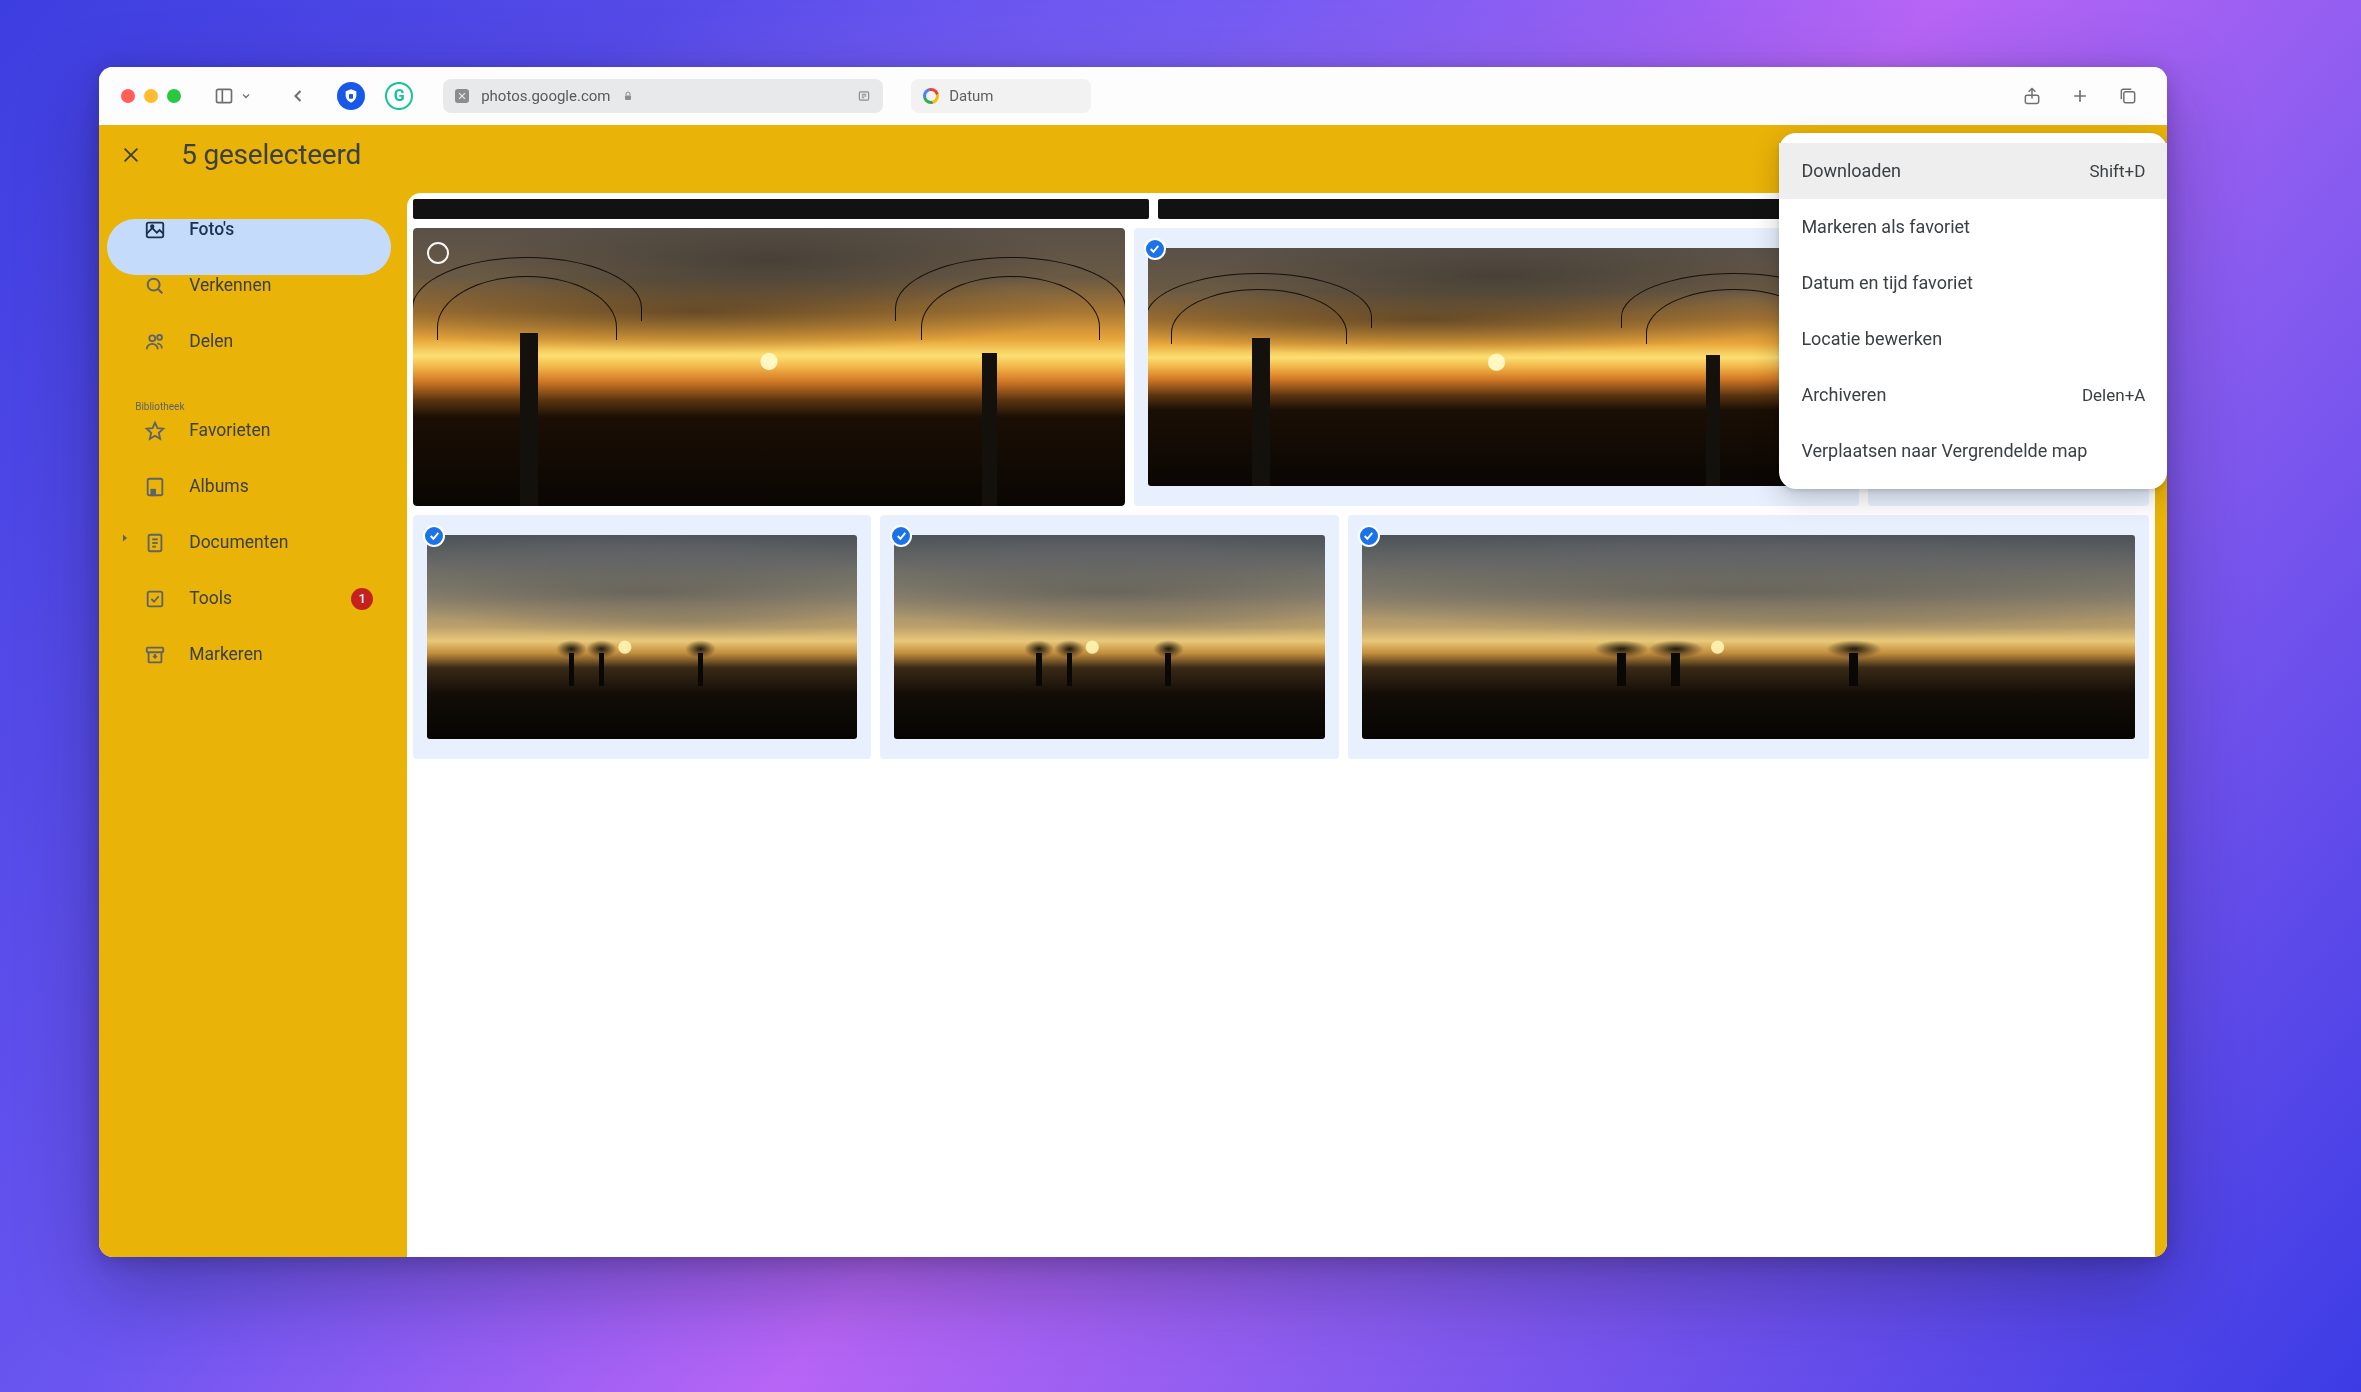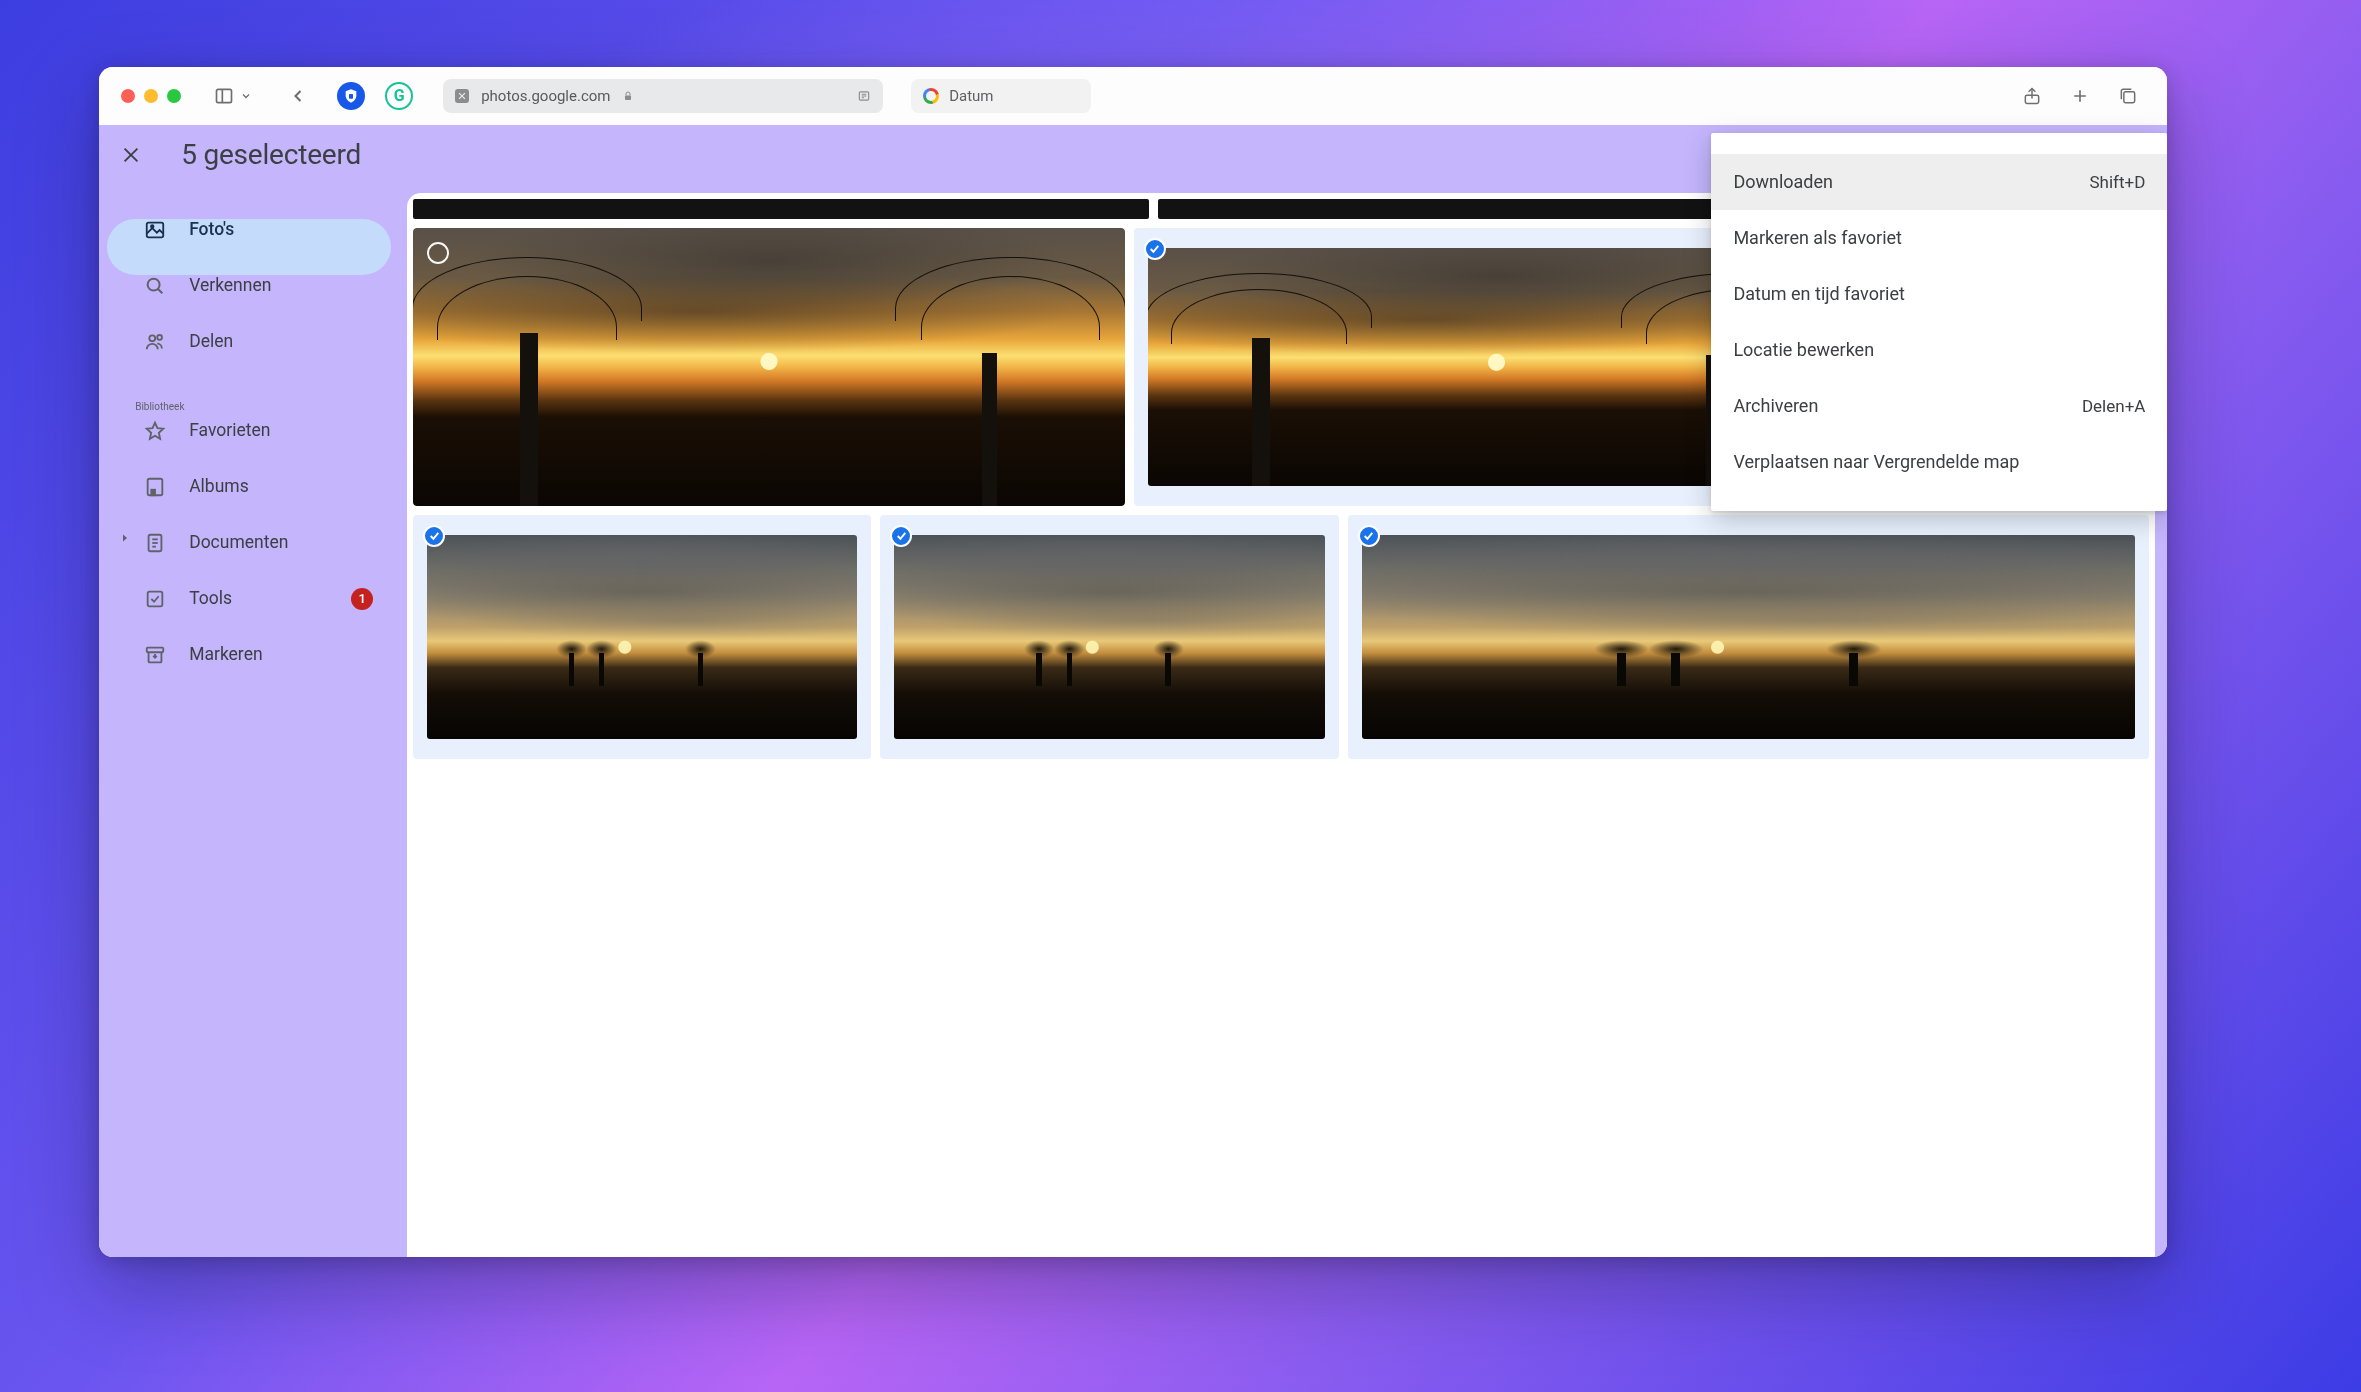--- a/index.html
+++ b/index.html
@@ -72,21 +72,21 @@
 .google-g {
   width: 16px; height: 16px; border-radius: 50%;
   position: relative;
   background: conic-gradient(from -15deg, #ea4335 0 90deg, #fbbc05 90deg 180deg, #34a853 180deg 270deg, #4285f4 270deg 360deg);
 }
 .google-g::after { content: ""; position: absolute; inset: 3px; background: #f2f2f3; border-radius: 50%; }
 .tb-right { margin-left: auto; display: flex; align-items: center; gap: 26px; padding-right: 6px; }
 
 .content {
   flex: 1; display: flex;
-  background: #c4b5fd;
+  background: #eab308;
   position: relative;
   min-height: 0;
 }
 
 .sel-header {
   position: absolute;
   left: 10px; top: 8px;
   display: flex; align-items: center;
   gap: 28px;
   z-index: 5;
@@ -212,25 +212,25 @@
 }
 .wtree { position:absolute; bottom: 26%; width: 1.2%; height: 16%; background:#0a0804; }
 .wtree.t1 { left: 33%; }
 .wtree.t2 { left: 40%; }
 .wtree.t3 { left: 63%; }
 .wtree::after { content:""; position:absolute; left:-250%; right:-250%; top:-40%; height:55%; background: radial-gradient(ellipse, rgba(10,8,4,0.9), transparent 70%); }
 
 .context-menu {
   position: absolute;
   right: 0px; top: 8px;
-  width: 456px;
+  width: 388px;
   background: #fff;
-  border-radius: 2px;
+  border-radius: 17px;
   box-shadow: 0 2px 4px rgba(0,0,0,0.12), 0 8px 28px rgba(0,0,0,0.22);
-  padding: 21px 0;
+  padding: 10px 0;
   z-index: 20;
   font-size: 18px;
   color: #3c4043;
 }
 .cm-item {
   display: flex; justify-content: space-between; align-items: center;
   height: 56px; padding: 0 22px;
   cursor: pointer;
 }
 .cm-item.hover { background: #eeeeee; }

